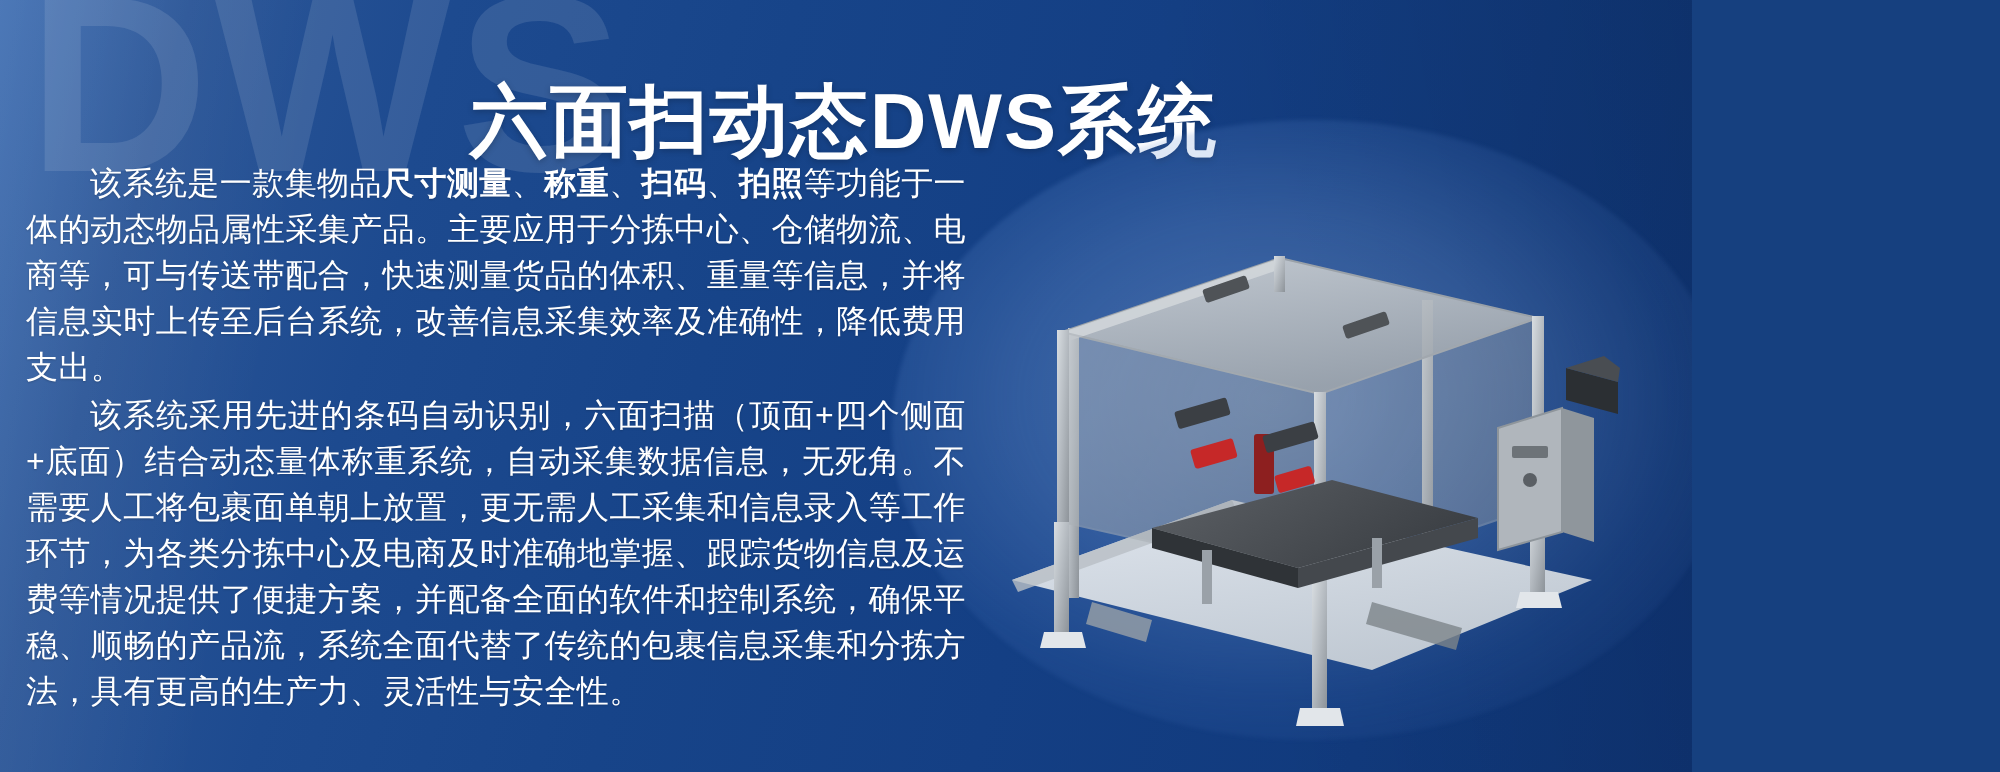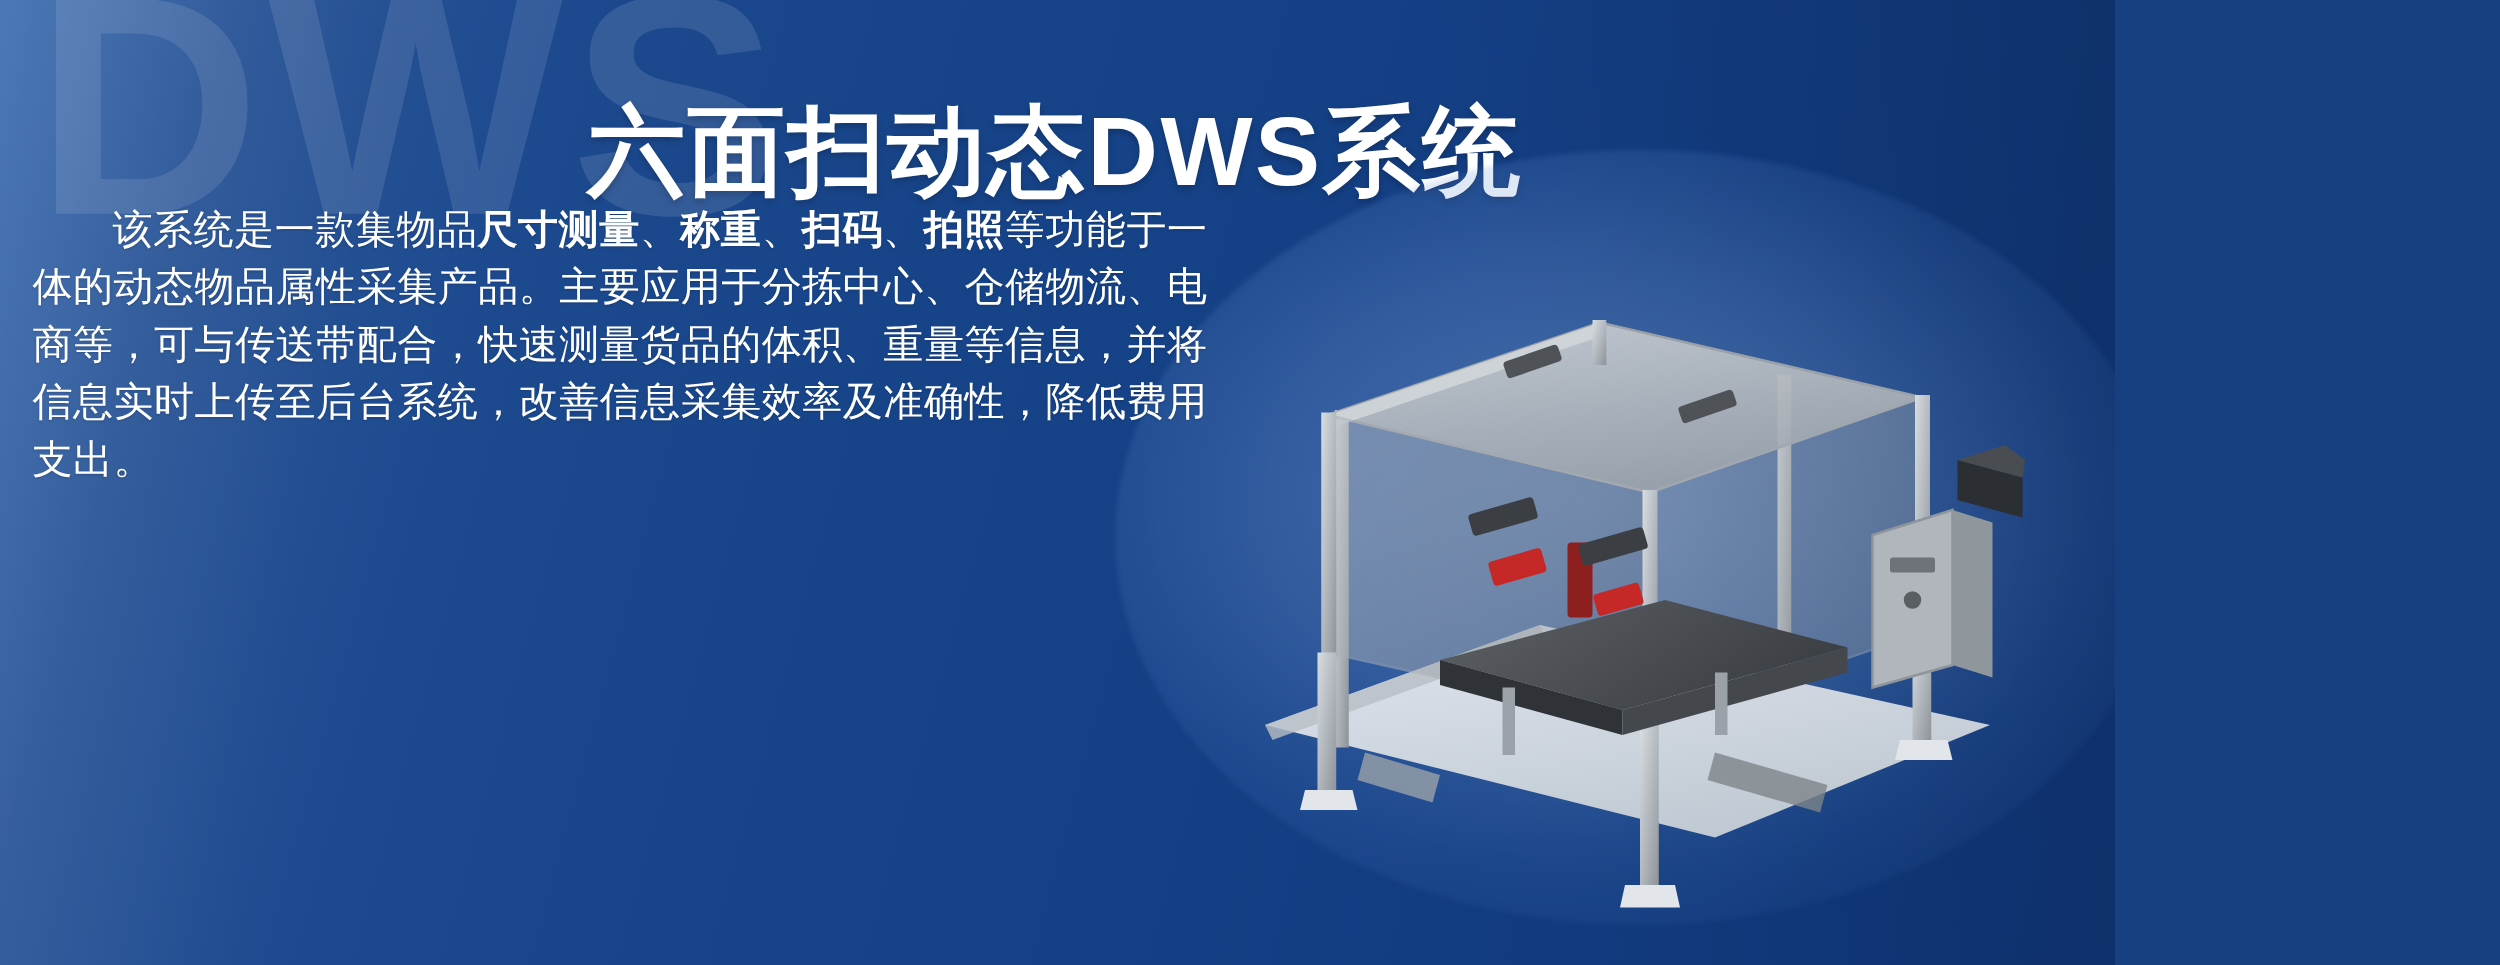--- a/index.html
+++ b/index.html
@@ -159,15 +159,16 @@
 
       <polygon points="190,452 250,470 244,492 184,474" fill="#9aa1a8" opacity="0.8"></polygon>
       <polygon points="470,452 560,478 554,500 464,474" fill="#7d848a" opacity="0.8"></polygon>
     </svg>
   </div>
 
   <div class="body-text">
     <p>
       <span>该系统是一款集物品</span><b>尺寸测量</b><span>、</span><b>称重</b><span>、</span><b>扫码</b><span>、</span><b>拍照</b><span>等功能于一体的动态物品属性采集产品。主要应用于分拣中心、仓储物流、电商等，可与传送带配合，快速测量货品的体积、重量等信息，并将信息实时上传至后台系统，改善信息采集效率及准确性，降低费用支出。</span>
     </p>
+    <p>该系统采用先进的条码自动识别，六面扫描（顶面+四个侧面+底面）结合动态量体称重系统，自动采集数据信息，无死角。不需要人工将包裹面单朝上放置，更无需人工采集和信息录入等工作环节，为各类分拣中心及电商及时准确地掌握、跟踪货物信息及运费等情况提供了便捷方案，并配备全面的软件和控制系统，确保平稳、顺畅的产品流，系统全面代替了传统的包裹信息采集和分拣方法，具有更高的生产力、灵活性与安全性。</p>
   </div>
 
 </div>
 
 </body></html>

